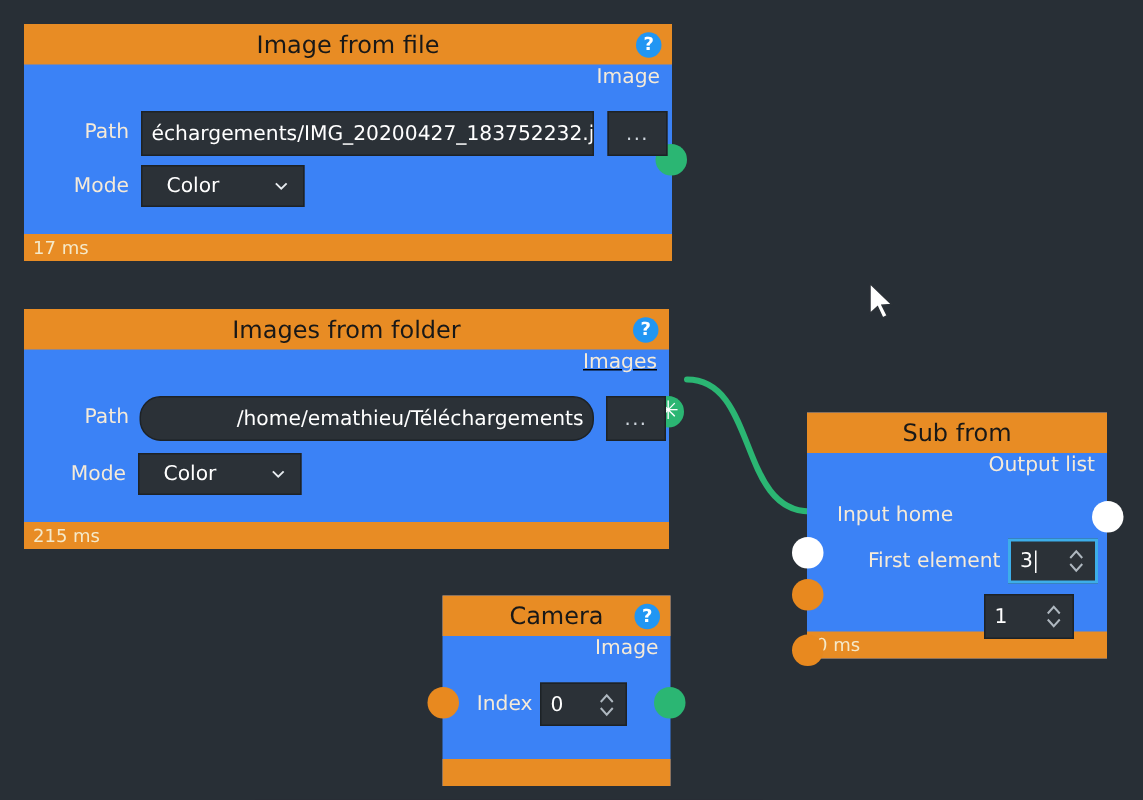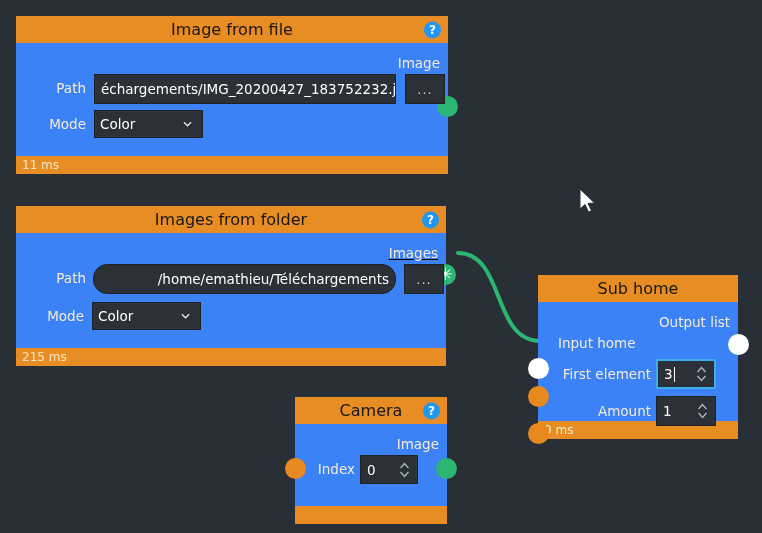--- a/index.html
+++ b/index.html
@@ -57,21 +57,21 @@
     line-height: 18px;
     padding-left: 6px;
     height: 18px;
     white-space: nowrap;
   }
 
   
   .row {
     position: relative;
     display: flex;
-    align-items: flex-end;
+    align-items: flex-start;
     box-sizing: border-box;
   }
   .port-label {
     color: #f5ead8;
     font-size: 13.5px;
     white-space: nowrap;
   }
   .port-label.out {
     margin-left: auto;
     padding-right: 8px;
@@ -143,21 +143,21 @@
   .combo {
     background: #2b3137;
     border: 1px solid #1d2226;
     color: #ffffff;
     font-size: 13.5px;
     box-sizing: border-box;
     display: flex;
     align-items: center;
     position: relative;
   }
-  .combo .val { padding-left: 5px; }
+  .combo .val { padding-left: 16px; }
   .combo .chev {
     position: absolute;
     right: 10px;
     top: 50%;
     transform: translateY(-50%);
     width: 9px;
     height: 9px;
   }
   .spin {
     position: absolute;
@@ -221,21 +221,21 @@
       <div style="position:absolute; left:0; top:64px; width:432px; height:36px;">
         <span class="label-left" style="position:absolute; left:22px; top:9px; width:48px;">Mode</span>
         <div class="combo" style="position:absolute; left:78px; top:3px; width:109px; height:28px;">
           <span class="val">Color</span>
           <svg class="chev" viewBox="0 0 10 10">
             <path d="M1 3 L5 7 L9 3" fill="none" stroke="#e6eaee" stroke-width="1.4"></path>
           </svg>
         </div>
       </div>
     </div>
-    <div class="node-footer">11 ms</div>
+    <div class="node-footer">17 ms</div>
   </div>
 
   <div class="node" style="left:16px; top:206px; width:430px;">
     <div class="node-title">
       <span>Images from folder</span>
       <span class="node-help">?</span>
     </div>
     <div class="node-body" style="height:115px;">
 
       <div class="row" style="position:absolute; left:0; top:0; width:430px; height:28px;text-decoration:underline;">
@@ -288,49 +288,48 @@
           </svg>
         </div>
       </div>
       <div class="port orange" style="left:-10px; top:34px;"></div>
     </div>
     <div class="node-footer"></div>
   </div>
 
   <div class="node" style="left:538px; top:275px; width:200px;">
     <div class="node-title">
-      <span>Sub home</span>
+      <span>Sub from</span>
     </div>
     <div class="node-body" style="height:119px;">
 
       <div class="row" style="position:absolute; left:0; top:0; width:200px; height:28px;">
         <span class="port-label out">Output list</span>
       </div>
       <div class="port white" style="left:190px; top:32px;"></div>
 
       <div style="position:absolute; left:0; top:27px; width:200px; height:30px;">
         <span class="port-label in" style="position:absolute; left:10px; top:6px;">Input home</span>
       </div>
       <div class="port white" style="left:-10px; top:56px;"></div>
 
-      <div style="position:absolute; left:0; top:54px; width:200px; height:37px;">
+      <div style="position:absolute; left:16px; top:54px; width:200px; height:37px;">
         <span class="label-left" style="position:absolute; left:8px; top:10px; width:105px;">First element</span>
         <div class="field focused" style="position:absolute; left:118px; top:3px; width:60px; height:30px;">
           <span class="val" style="padding-right:0;">3</span>
             <span class="caret"></span>
           <svg class="spin" viewBox="0 0 11 18">
             <path d="M1.5 7 L5.5 2.5 L9.5 7" fill="none" stroke="#aeb7bf" stroke-width="1.3"></path>
             <path d="M1.5 11 L5.5 15.5 L9.5 11" fill="none" stroke="#aeb7bf" stroke-width="1.3"></path>
           </svg>
         </div>
       </div>
       <div class="port orange" style="left:-10px; top:84px;"></div>
 
       <div style="position:absolute; left:0; top:91px; width:200px; height:37px;">
-        <span class="label-left" style="position:absolute; left:8px; top:10px; width:105px;">Amount</span>
         <div class="field" style="position:absolute; left:118px; top:3px; width:60px; height:30px;">
           <span class="val">1</span>
           <svg class="spin" viewBox="0 0 11 18">
             <path d="M1.5 7 L5.5 2.5 L9.5 7" fill="none" stroke="#aeb7bf" stroke-width="1.3"></path>
             <path d="M1.5 11 L5.5 15.5 L9.5 11" fill="none" stroke="#aeb7bf" stroke-width="1.3"></path>
           </svg>
         </div>
       </div>
       <div class="port orange" style="left:-10px; top:121px;"></div>
     </div>

